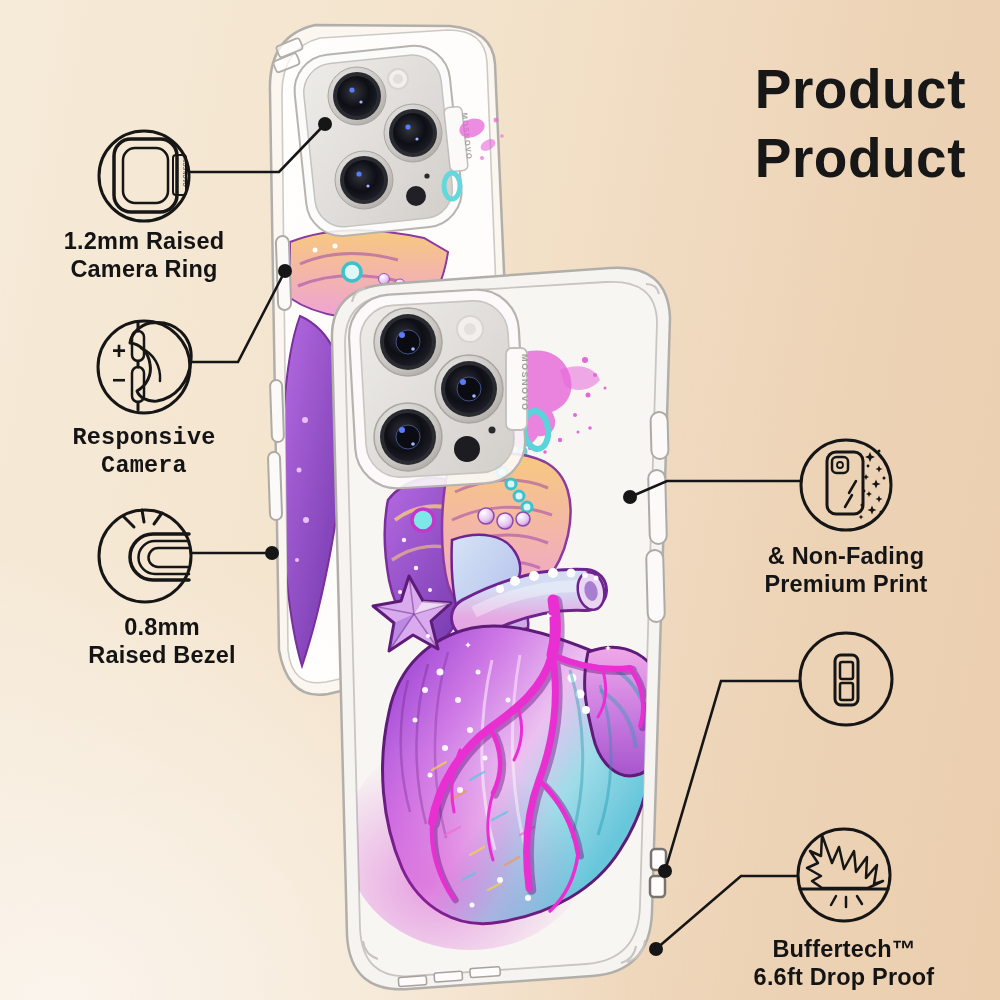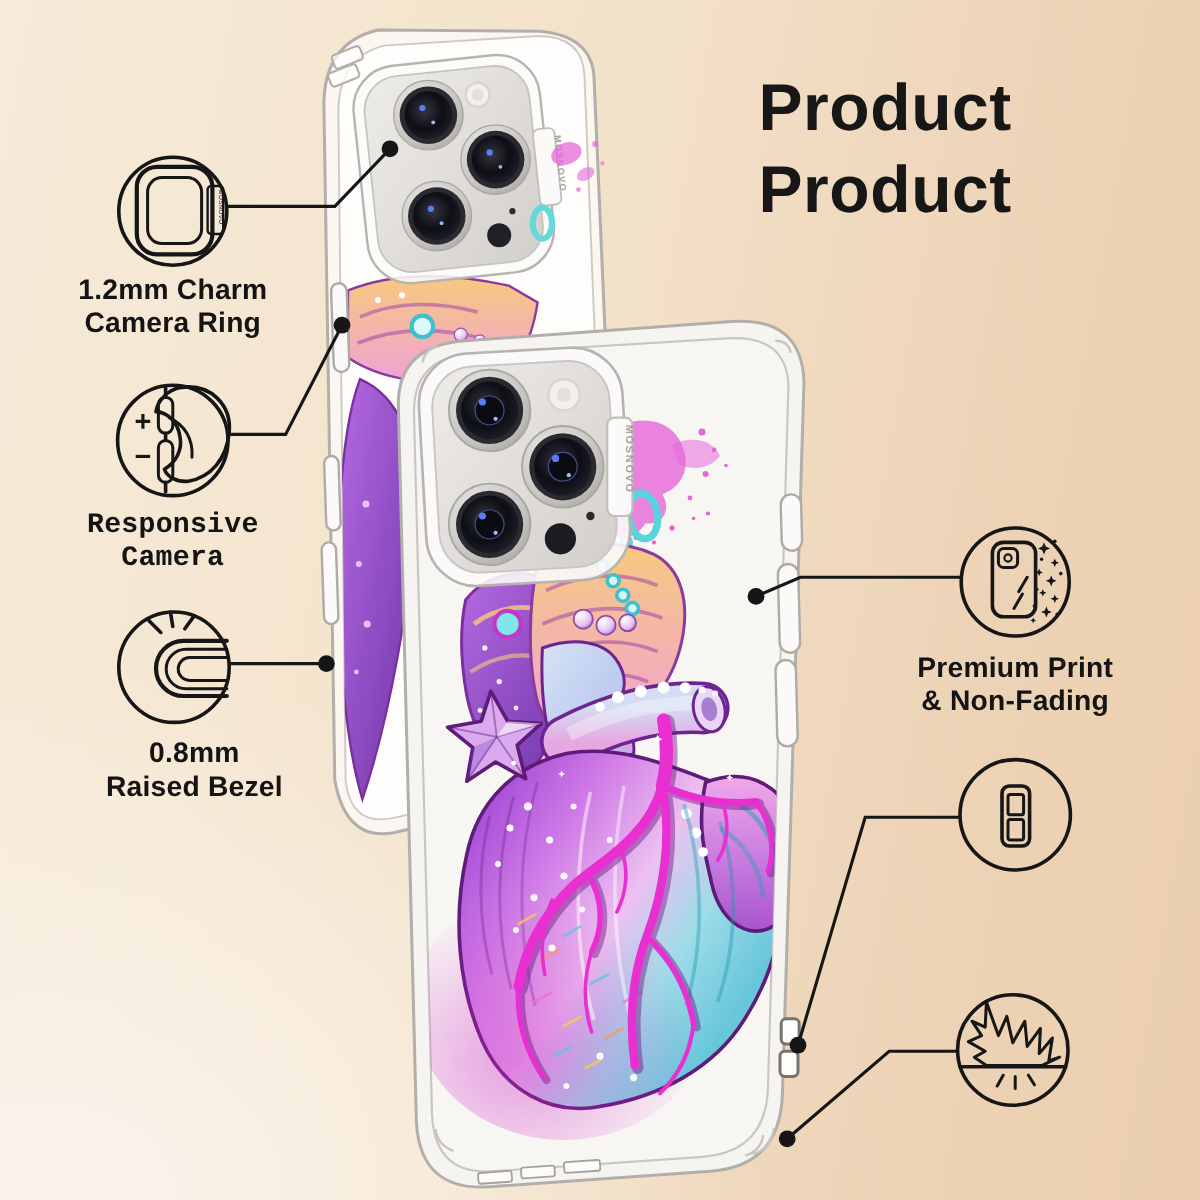--- a/index.html
+++ b/index.html
@@ -5,21 +5,21 @@
   html,body{margin:0;padding:0;background:#ddd;}
   .stage{
     position:relative;width:1000px;height:1000px;overflow:hidden;
     font-family:"Liberation Sans","DejaVu Sans",sans-serif;
     background:
       radial-gradient(95% 75% at 6% 100%, rgba(251,245,238,.95) 0%, rgba(251,245,238,0) 60%),
       linear-gradient(100deg,#f6ebd9 0%,#f3e2ca 45%,#edd3b6 78%,#eaceae 100%);
   }
   .stage svg{position:absolute;left:0;top:0;}
   .page-title{
-    position:absolute;left:632px;top:55px;width:310px;text-align:left;
+    position:absolute;left:656px;top:55px;width:310px;text-align:right;
     font-size:55px;line-height:69px;font-weight:700;color:#171717;letter-spacing:.5px;
   }
   .feature-label{
     position:absolute;width:280px;text-align:center;font-weight:700;
     font-size:23.5px;line-height:27.5px;color:#141414;letter-spacing:.2px;
   }
   .fl-1{left:4px;top:228px;}
   .fl-2{left:4px;top:424px;font-family:Liberation Mono, monospace;}
   .fl-3{left:22px;top:614px;}
   .fl-4{left:706px;top:543px;}
@@ -507,28 +507,32 @@
         <circle cx="656" cy="949" r="7"></circle>
   </g>
 </svg>
 
   <div class="page-title">
     <div>Product</div>
     <div>Product</div>
   </div>
 
   <div class="feature-label fl-1">
-    <div>1.2mm Charm</div>
+    <div>1.2mm Raised</div>
     <div>Camera Ring</div>
   </div>
   <div class="feature-label fl-2">
     <div>Responsive</div>
     <div>Camera</div>
   </div>
   <div class="feature-label fl-3">
     <div>0.8mm</div>
     <div>Raised Bezel</div>
   </div>
   <div class="feature-label fl-4">
+    <div>&amp; Non-Fading</div>
     <div>Premium Print</div>
-    <div>&amp; Non-Fading</div>
+  </div>
+  <div class="feature-label fl-6">
+    <div>Buffertech™</div>
+    <div>6.6ft Drop Proof</div>
   </div>
 </div>
 
 </body></html>

